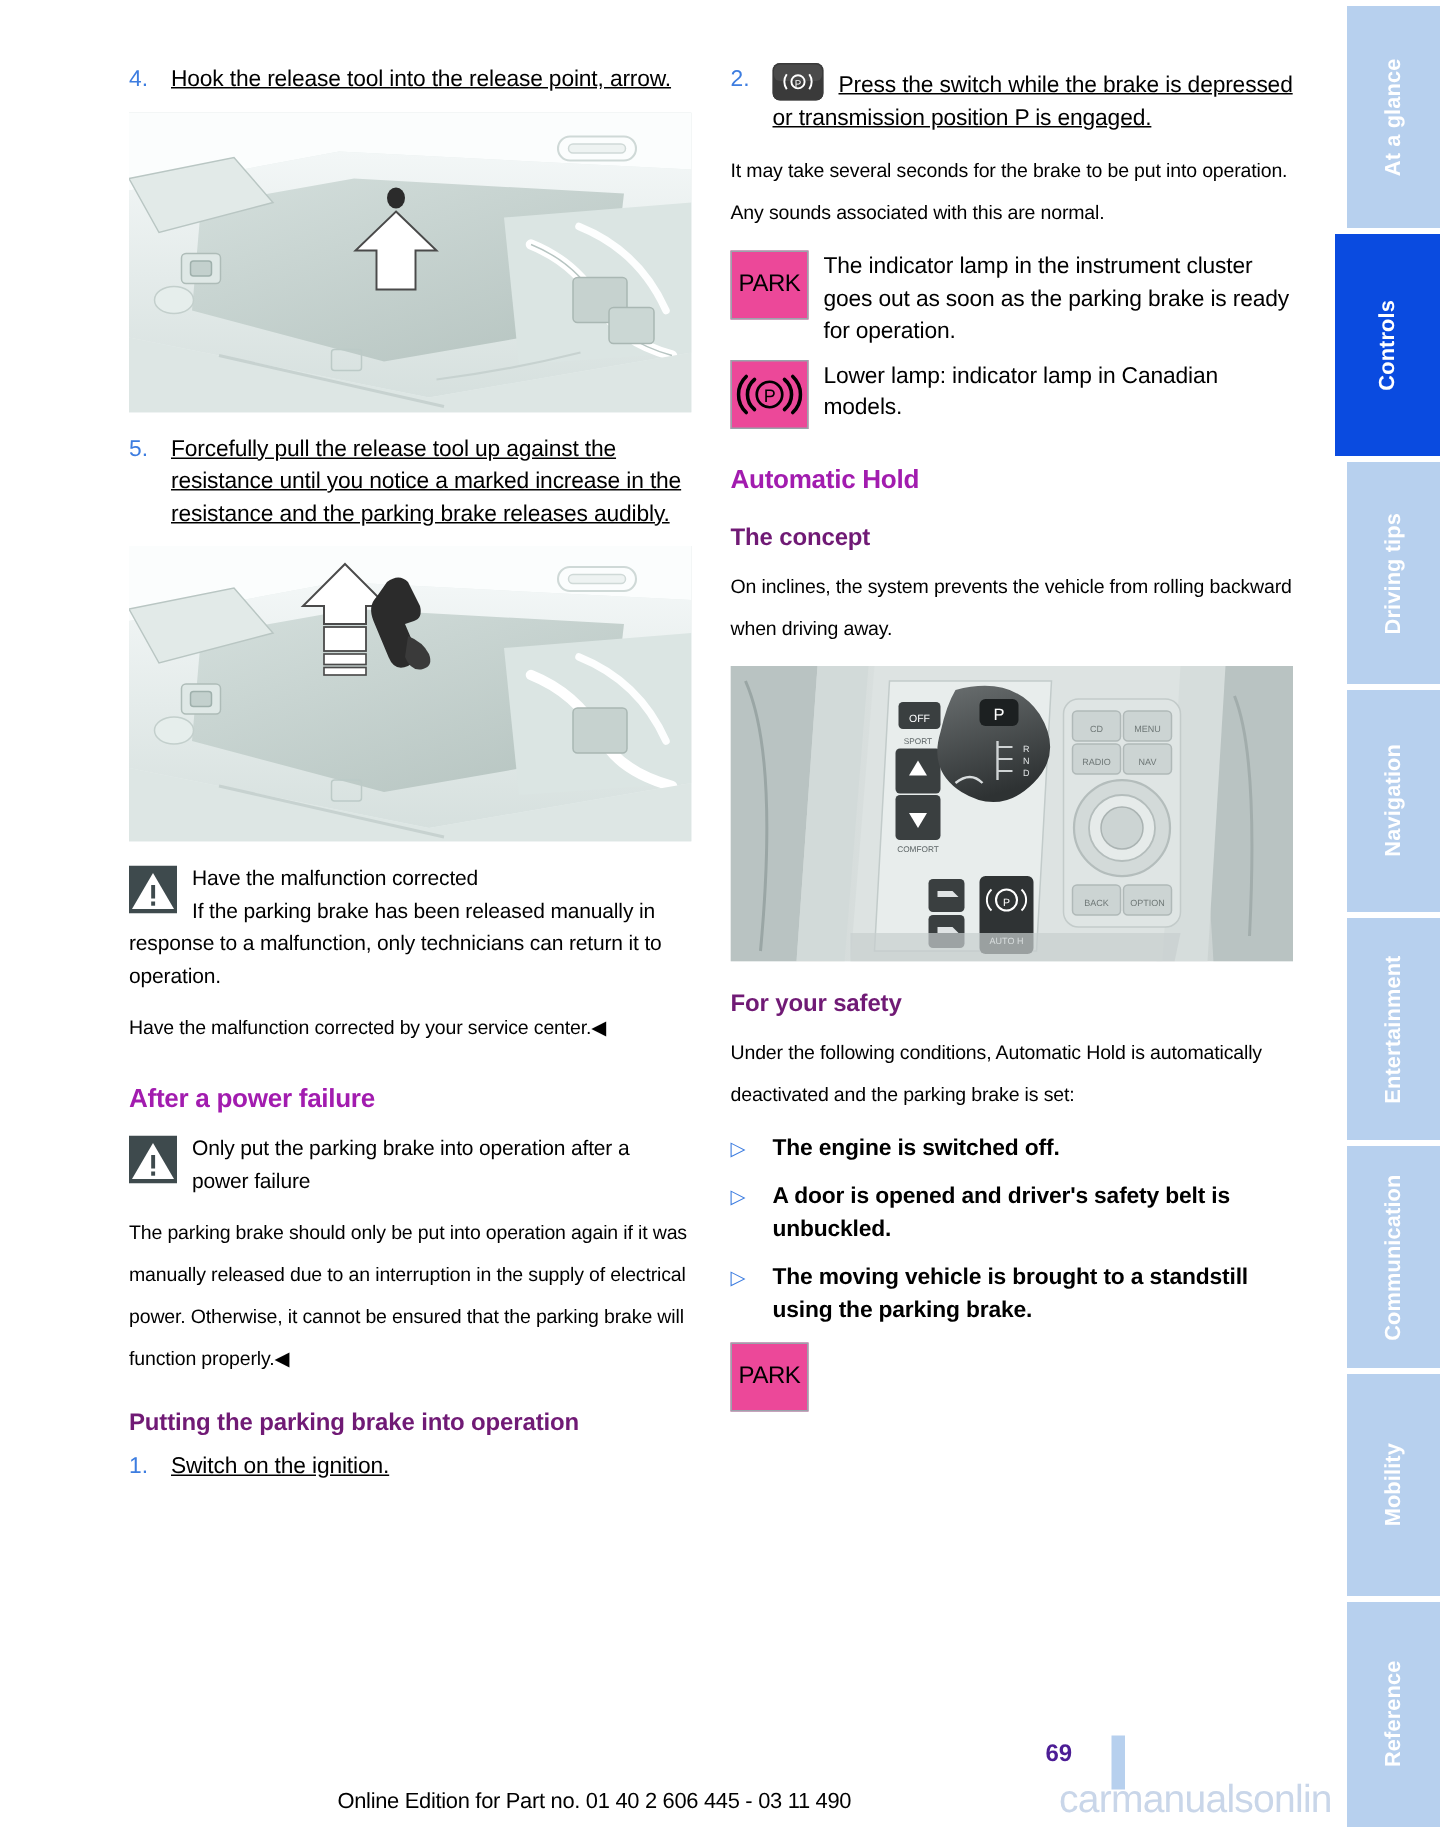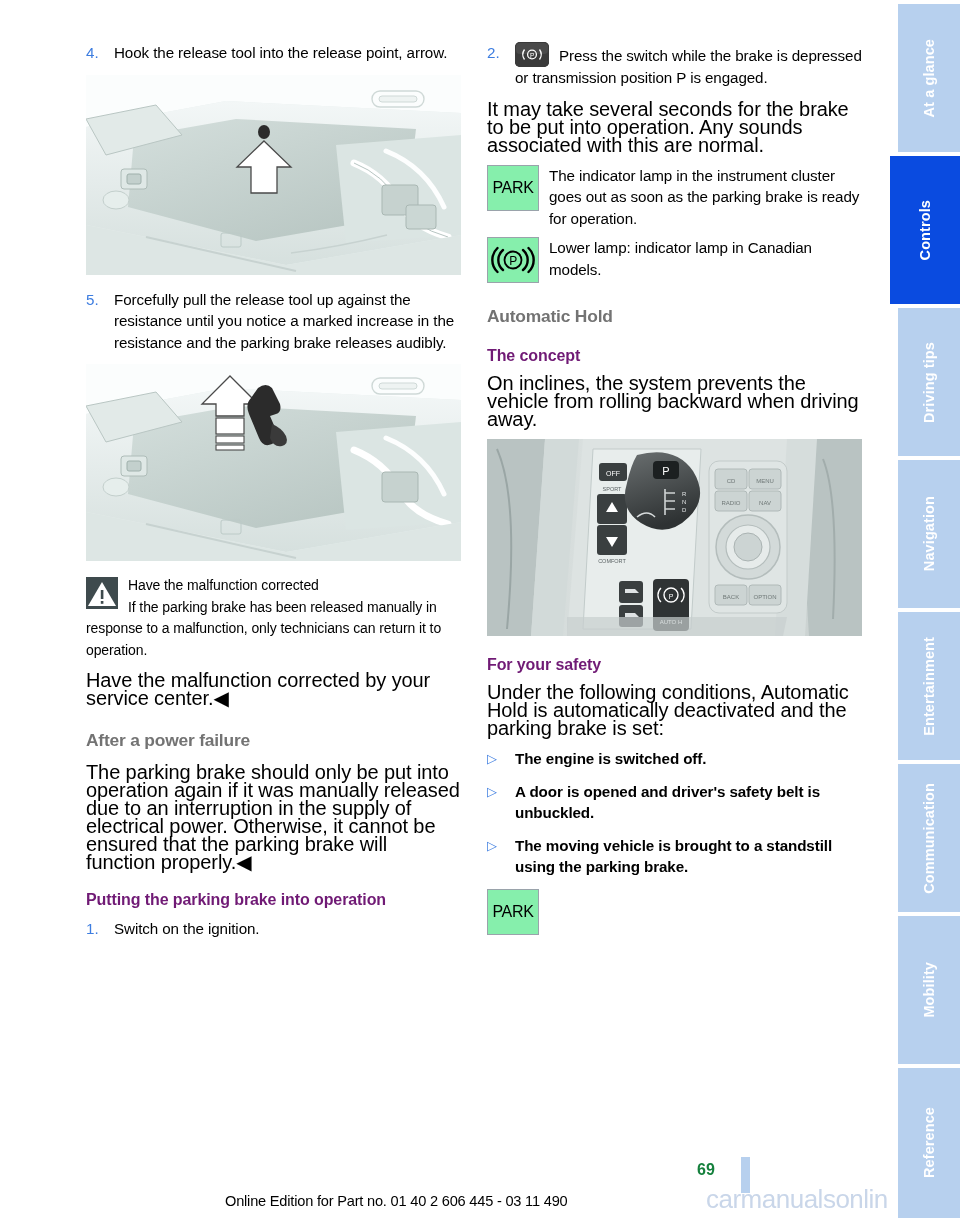--- a/index.html
+++ b/index.html
@@ -29,29 +29,29 @@
   .col {
     position: absolute;
     top: 42px;
     width: 375px;
   }
   .col-left  { left: 86px; }
   .col-right { left: 487px; }
 
   
   .p {
-    font-size: 20px;
-    line-height: 18px;
+    font-size: 13px;
+    line-height: 28px;
     margin: 0 0 11px 0;
     letter-spacing: -0.1px;
   }
   .h-section {
     font-size: 17.4px;
     font-weight: bold;
-    color: #737373;
+    color: #a21caf;
     margin: 22px 0 12px 0;
     line-height: 22px;
     letter-spacing: -0.2px;
   }
   .h-sub {
     font-size: 16px;
     font-weight: bold;
     color: #701a75;
     margin: 18px 0 8px 0;
     line-height: 21px;
@@ -69,20 +69,21 @@
     line-height: 21.5px;
     font-weight: normal;
     width: 28px;
     flex: 0 0 28px;
   }
   .step .txt {
     font-size: 15.2px;
     line-height: 21.5px;
     flex: 1;
     letter-spacing: -0.1px;
+    text-decoration: underline;
   }
 
   
   .bullet {
     display: flex;
     margin: 0 0 11px 0;
   }
   .bullet .marker {
     width: 28px; flex: 0 0 28px;
     color: #3D7DE0;
@@ -126,21 +127,21 @@
   }
   .lampRow .lampTxt {
     flex: 1;
     font-size: 15.2px;
     line-height: 21.5px;
     letter-spacing: -0.1px;
   }
   .boxIcon {
     width: 52px; height: 46px;
     border: 1px solid #9aa3ab;
-    background: #86efac;
+    background: #ec4899;
     display: flex;
     align-items: center;
     justify-content: center;
     font-size: 16px;
     letter-spacing: -0.3px;
   }
 
   
   .switchGlyph {
     display: inline-block;
@@ -194,21 +195,21 @@
     width: 70px;
     color: #ffffff;
   }
 
   
   .pageNum {
     position: absolute;
     left: 697px; top: 1161px;
     font-size: 16px;
     font-weight: bold;
-    color: #15803d;
+    color: #4c1d95;
   }
   .pageNumBar {
     position: absolute;
     left: 741px; top: 1157px;
     width: 9px; height: 36px;
     background: #B7D0EE;
   }
   .footerLine {
     position: absolute;
     left: 225px; top: 1193px;
@@ -332,20 +333,29 @@
         <div class="wtext">
           <span>Have the malfunction corrected</span><br>
           <span>If the parking brake has been released manually in response to a malfunction, only technicians can return it to operation.</span>
         </div>
       </div>
 
       <p class="p">Have the malfunction corrected by your service center.◀</p>
 
       <h2 class="h-section">After a power failure</h2>
 
+      <div class="warn">
+        <svg class="wicon" viewBox="0 0 32 32">
+          <rect width="32" height="32" fill="#3E4A4D"></rect>
+          <path d="M16 5 L30 29 L2 29 Z" fill="#ffffff"></path>
+          <rect x="14.8" y="13" width="2.6" height="9" fill="#3E4A4D"></rect>
+          <rect x="14.8" y="24" width="2.6" height="2.8" fill="#3E4A4D"></rect>
+        </svg>
+        <div class="wtext">Only put the parking brake into operation after a power failure</div>
+      </div>
 
       <p class="p">The parking brake should only be put into operation again if it was manually released due to an interruption in the supply of electrical power. Otherwise, it cannot be ensured that the parking brake will function properly.◀</p>
 
       <h2 class="h-sub">Putting the parking brake into operation</h2>
 
       <div class="step">
         <div class="num">1.</div>
         <div class="txt">Switch on the ignition.</div>
       </div>
 

